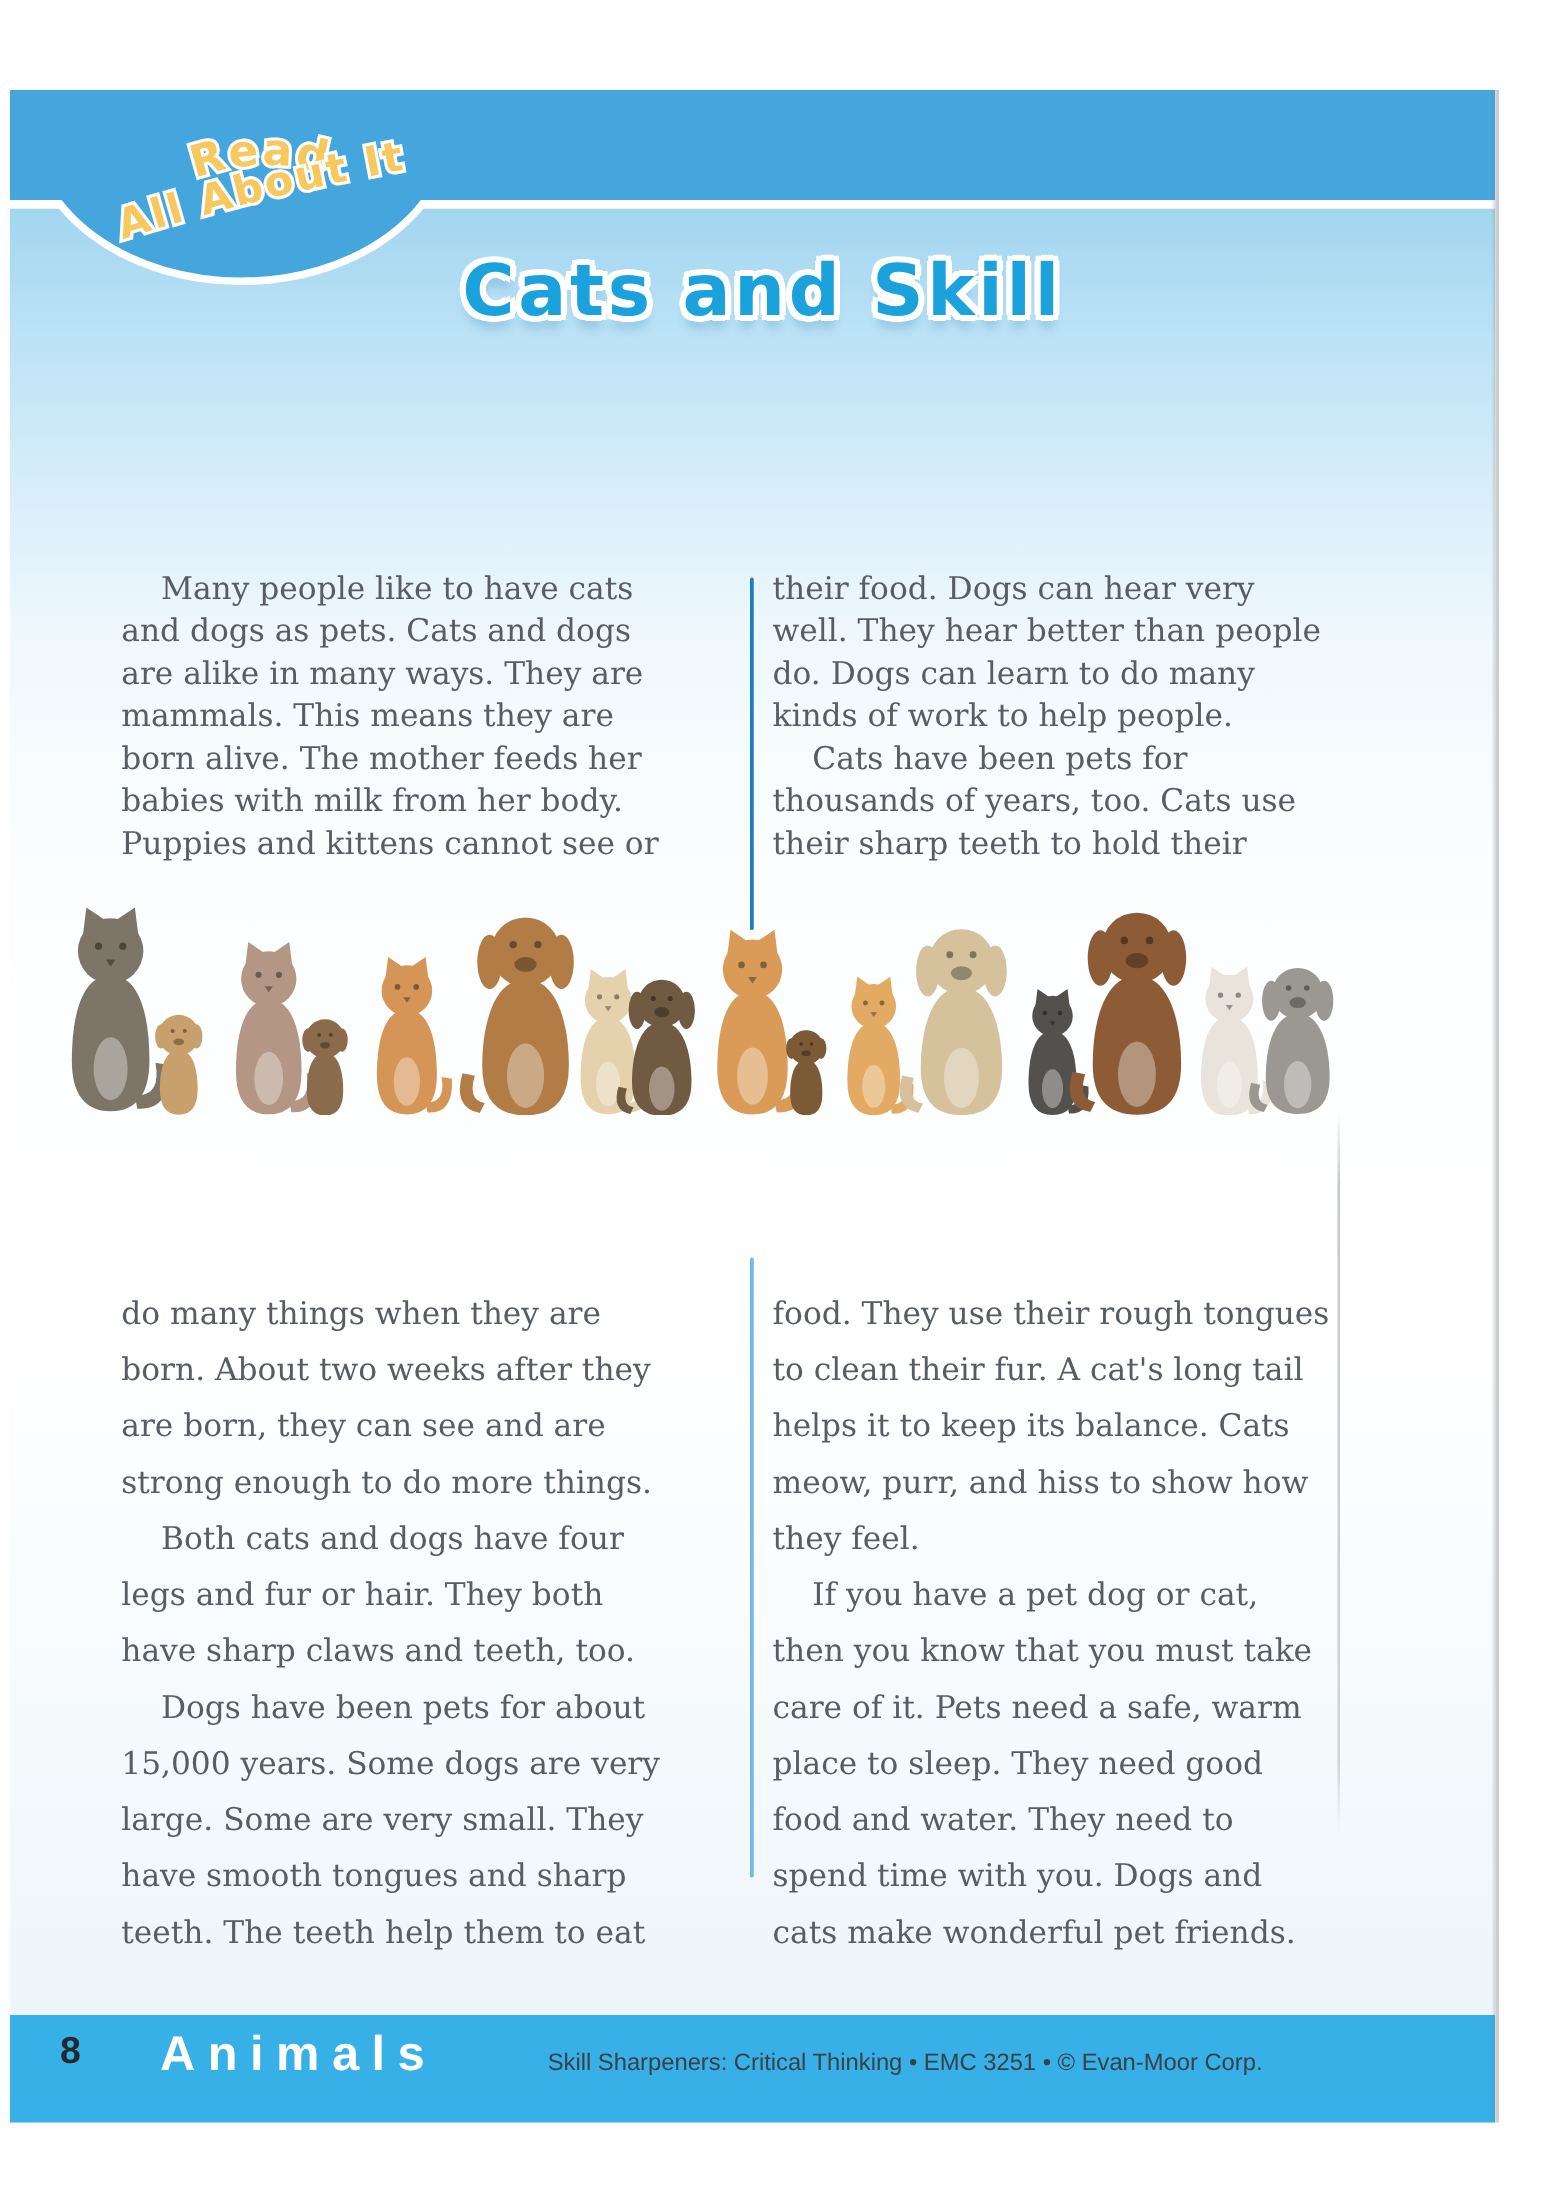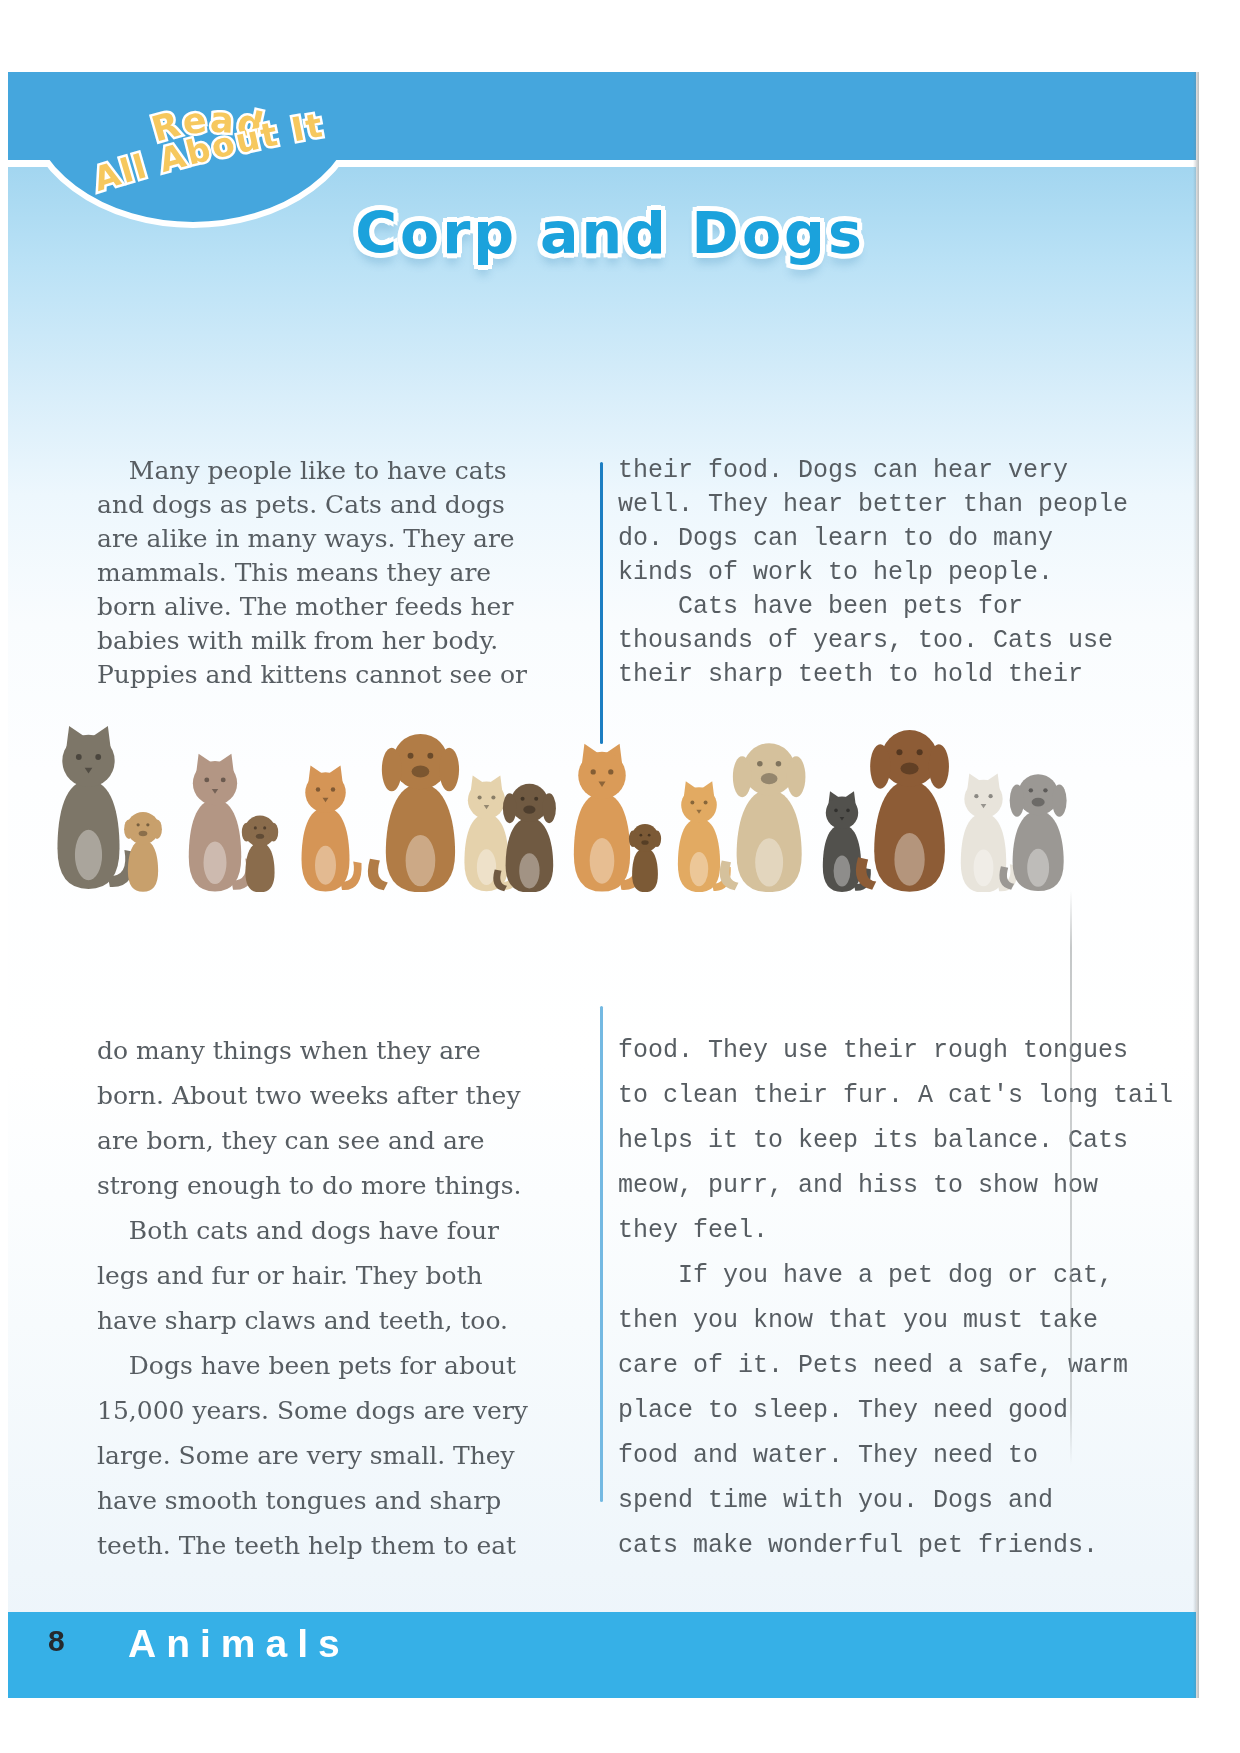--- a/index.html
+++ b/index.html
@@ -42,21 +42,21 @@
     font-family:"Liberation Sans", sans-serif; font-size:27px; line-height:42px;
     color:#60666B; white-space:pre; letter-spacing:0.3px;
   }
   .col {
     position:absolute; font-family:"DejaVu Serif", serif;
     font-size:25px; color:#575D62; white-space:pre;
   }
   .col-top { top:382px; line-height:34px; }
   .col-bottom { top:956px; line-height:45px; }
   .col-left { left:89px; }
-  .col-right { left:610px;font-family:Liberation Mono, monospace; }
+  .col-right { left:610px; }
   .divider { position:absolute; width:3px; border-radius:2px; }
   .divider-top { left:592px; top:390px; height:282px; background:#1C7EC2; }
   .divider-bottom { left:592px; top:934px; height:496px; background:#74B9E2; }
   .pets { position:absolute; left:32px; top:640px; }
   .footer {
     position:absolute; left:0; top:1540px; width:1188px; height:86px;
     background:#36B0E7;
   }
   .footer-number {
     position:absolute; left:40px; top:12px;
@@ -84,21 +84,21 @@
     <path id="arc-read" d="M 140,74 Q 200,48 262,70" fill="none"></path>
     <path id="arc-about" d="M 82,122 Q 200,84 326,62" fill="none"></path>
     <text class="badge-text" font-size="35">
       <textPath href="#arc-read" startOffset="50%" text-anchor="middle">Read</textPath>
     </text>
     <text class="badge-text" font-size="33">
       <textPath href="#arc-about" startOffset="50%" text-anchor="middle">All About It</textPath>
     </text>
   </svg>
 
-  <div class="page-title">Corp and Dogs</div>
+  <div class="page-title">Cats and Skill</div>
 
 
   <div class="col col-top col-left">    Many people like to have cats
 and dogs as pets. Cats and dogs
 are alike in many ways. They are
 mammals. This means they are
 born alive. The mother feeds her
 babies with milk from her body.
 Puppies and kittens cannot see or</div>
   <div class="divider divider-top"></div>
@@ -186,17 +186,18 @@
 then you know that you must take
 care of it. Pets need a safe, warm
 place to sleep. They need good
 food and water. They need to
 spend time with you. Dogs and
 cats make wonderful pet friends.</div>
 
   <div class="footer">
     <div class="footer-number">8</div>
     <div class="footer-section">Animals</div>
+    <div class="footer-credit">Skill Sharpeners: Critical Thinking • EMC 3251 • © Evan-Moor Corp.</div>
   </div>
 
   <div class="fold-line"></div>
   <div class="edge-shadow"></div>
 </div>
 
 </body></html>

